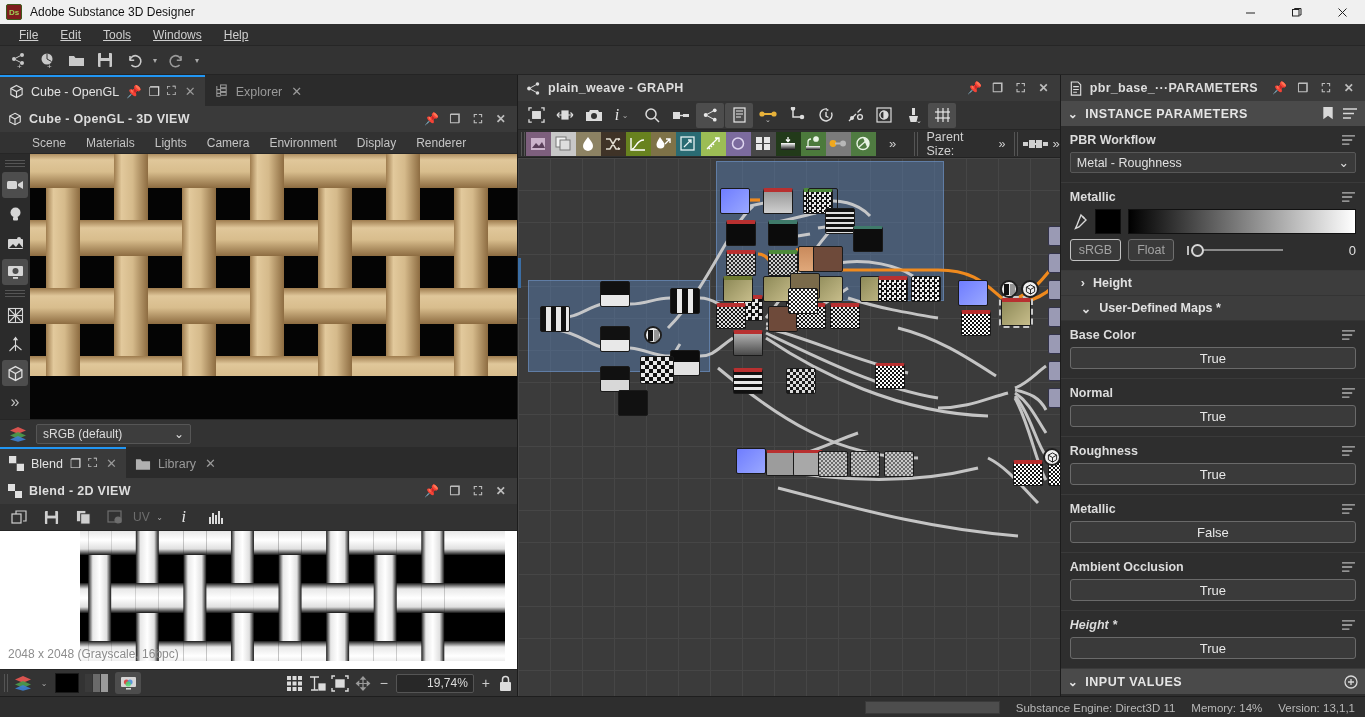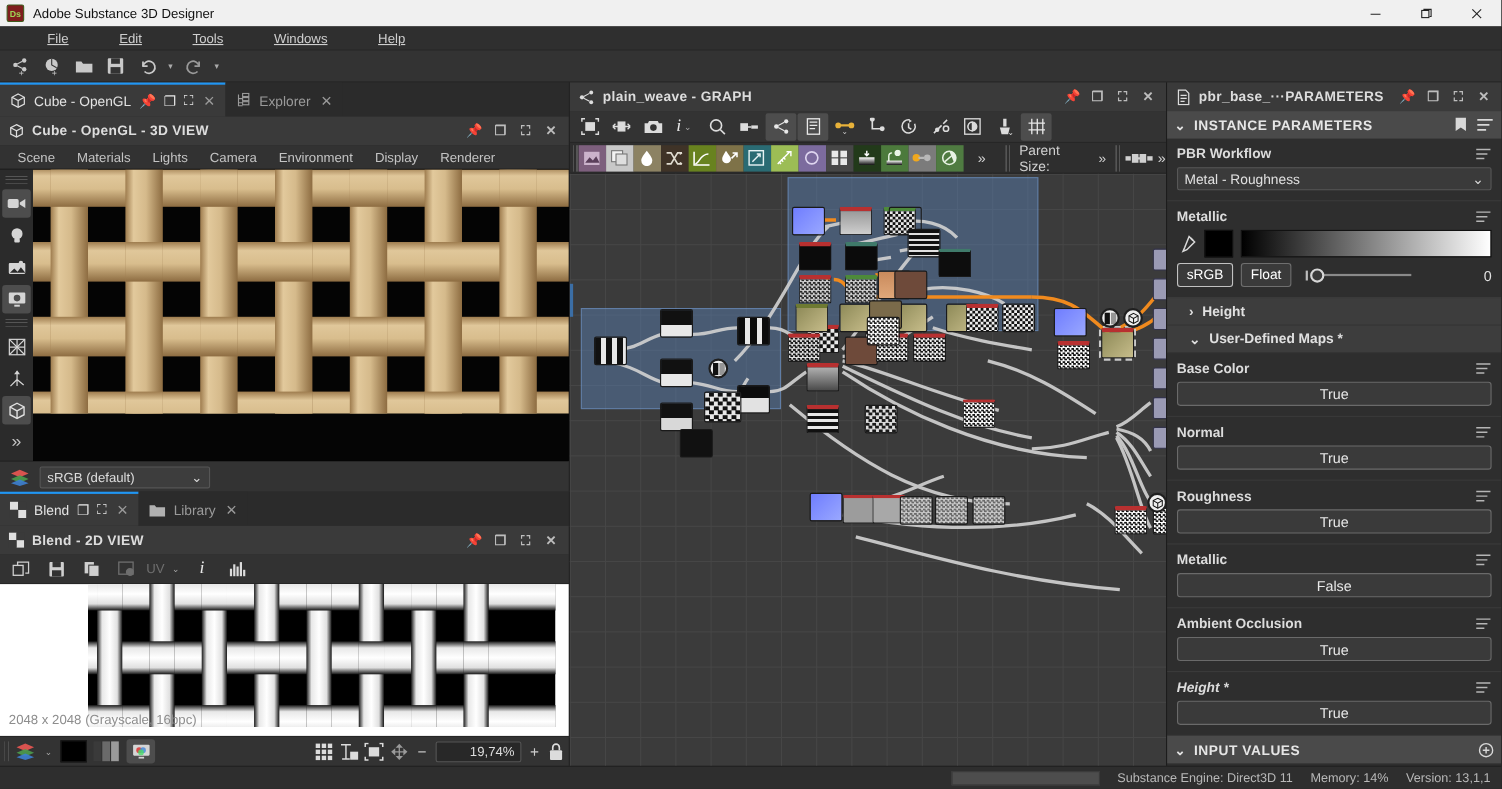--- a/index.html
+++ b/index.html
@@ -14,21 +14,21 @@
     font-weight:bold; display:flex; align-items:center; justify-content:center; }
   .title-text { flex:1; font-size:12px; color:#111; }
   .win-btns { display:flex; height:24px; }
   .win-btn { width:46px; height:24px; display:flex; align-items:center;
     justify-content:center; color:#222; font-size:12px; }
 
   
   .menubar { height:22px; background:#2f2f2f; display:flex; align-items:center;
     padding-left:8px; border-bottom:1px solid #262626; }
   .menu-item { padding:3px 11px; font-size:12px; color:#cfcfcf; }
-  .menu-item u { text-decoration:underline;margin-left:24px; }
+  .menu-item u { text-decoration:underline; }
 
   
   .maintoolbar { height:29px; background:#333; display:flex; align-items:center;
     padding-left:4px; gap:1px; border-bottom:1px solid #242424; }
   .tb-btn { width:28px; height:25px; display:flex; align-items:center;
     justify-content:center; border-radius:2px; }
   .caret { font-size:8px; color:#aaa; width:12px; text-align:center; }
 
   
   .workspace { height:621px; display:flex; background:#222; }
@@ -46,21 +46,21 @@
     letter-spacing:.3px; }
   .panelhdr .spacer { flex:1; }
   .hdr-icon { color:#bdbdbd; font-size:12px; width:16px; text-align:center; }
 
   
   .leftcol { width:518px; display:flex; flex-direction:column; background:#2b2b2b;
     border-right:1px solid #1c1c1c; }
 
   .view3d { height:372px; display:flex; flex-direction:column; }
   .v3d-menu { height:22px; background:#323232; display:flex; align-items:center;
-    padding-left:6px; font-size:12px; border-bottom:1px solid #262626; }
+    padding-left:22px; font-size:12px; border-bottom:1px solid #262626; }
   .v3d-menu span { padding:3px 10px; color:#c4c4c4; }
   .v3d-body { flex:1; display:flex; position:relative; background:#000; }
   .v3d-rail { width:30px; background:#2b2b2b; display:flex; flex-direction:column;
     align-items:center; padding-top:4px; gap:3px; }
   .rail-grip { width:20px; height:7px; background:
     linear-gradient(#555 1px,transparent 1px,transparent 3px,#555 3px,#555 4px,
     transparent 4px,transparent 6px,#555 6px); margin:2px 0; }
   .rail-btn { width:26px; height:26px; display:flex; align-items:center;
     justify-content:center; border-radius:3px; color:#c0c0c0; }
   .rail-btn.sel { background:#4d4d4d; }
@@ -128,21 +128,21 @@
     font-size:13px; color:#e8e8e8; }
   .subrow { height:25px; background:#3d3d3d; display:flex; align-items:center;
     gap:8px; padding:0 7px 0 20px; font-size:12.5px; font-weight:bold;
     color:#e0e0e0; border-bottom:1px solid #343434; }
   .mrow { display:flex; align-items:center; gap:7px; margin-bottom:5px; }
   .swatch { width:26px; height:25px; background:#000; border:1px solid #111; }
   .gradbar { flex:1; height:25px; background:linear-gradient(90deg,#000,#fff);
     border:1px solid #111; }
   .mrow2 { display:flex; align-items:center; gap:7px; }
   .pillbtn { height:22px; padding:0 8px; border:1px solid #6f6f6f; border-radius:3px;
-    display:flex; align-items:center; font-size:12.5px; color:#ffffff;
+    display:flex; align-items:center; font-size:12.5px; color:#a3a3a3;
     background:#3a3a3a; }
   .slider { flex:1; height:20px; display:flex; align-items:center; position:relative; }
   .slider .track { position:absolute; left:14px; right:40px; height:2px;
     background:#8a8a8a; }
   .slider .tick { position:absolute; left:6px; width:2px; height:9px; background:#bdbdbd; }
   .slider .knob { position:absolute; left:10px; width:13px; height:13px;
     border-radius:50%; border:2px solid #d6d6d6; background:#3a3a3a; }
   .slval { width:26px; text-align:right; font-size:13px; color:#e0e0e0; }
 
   

